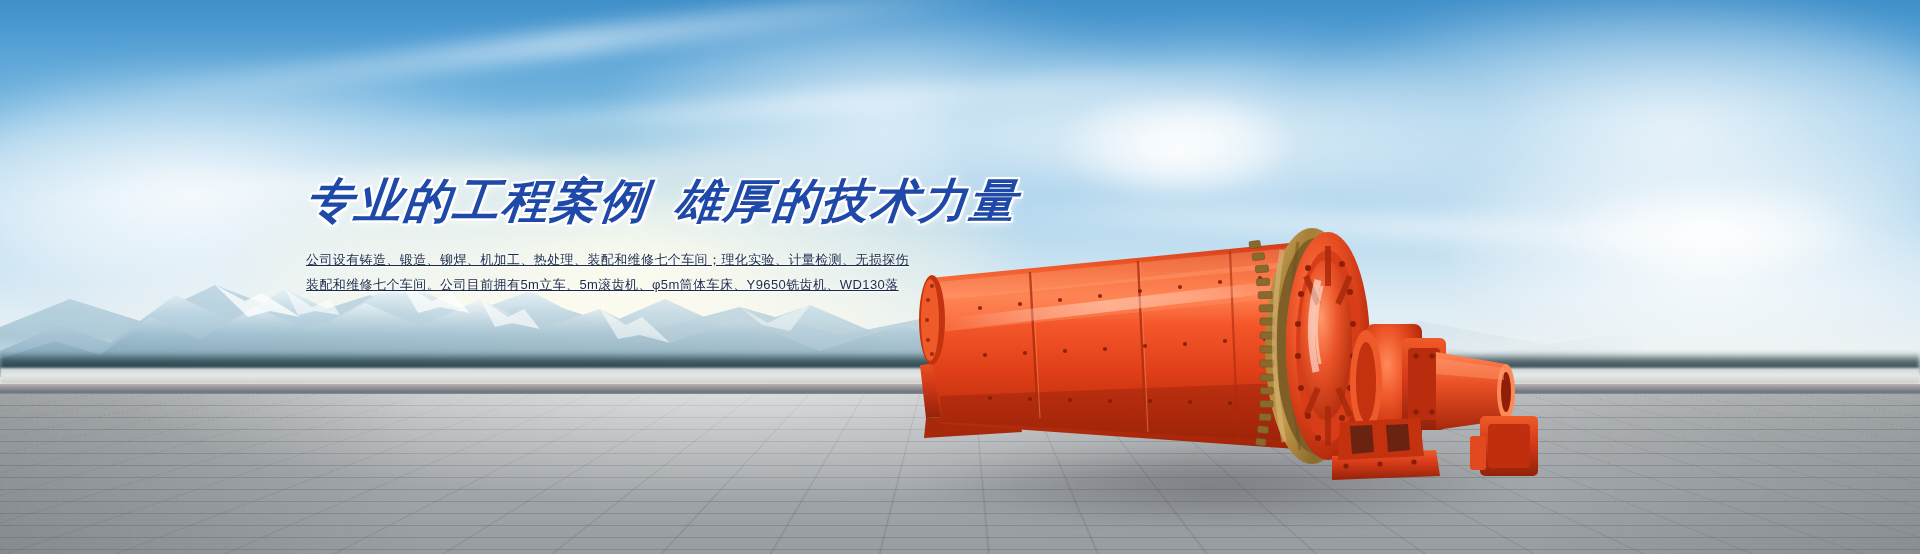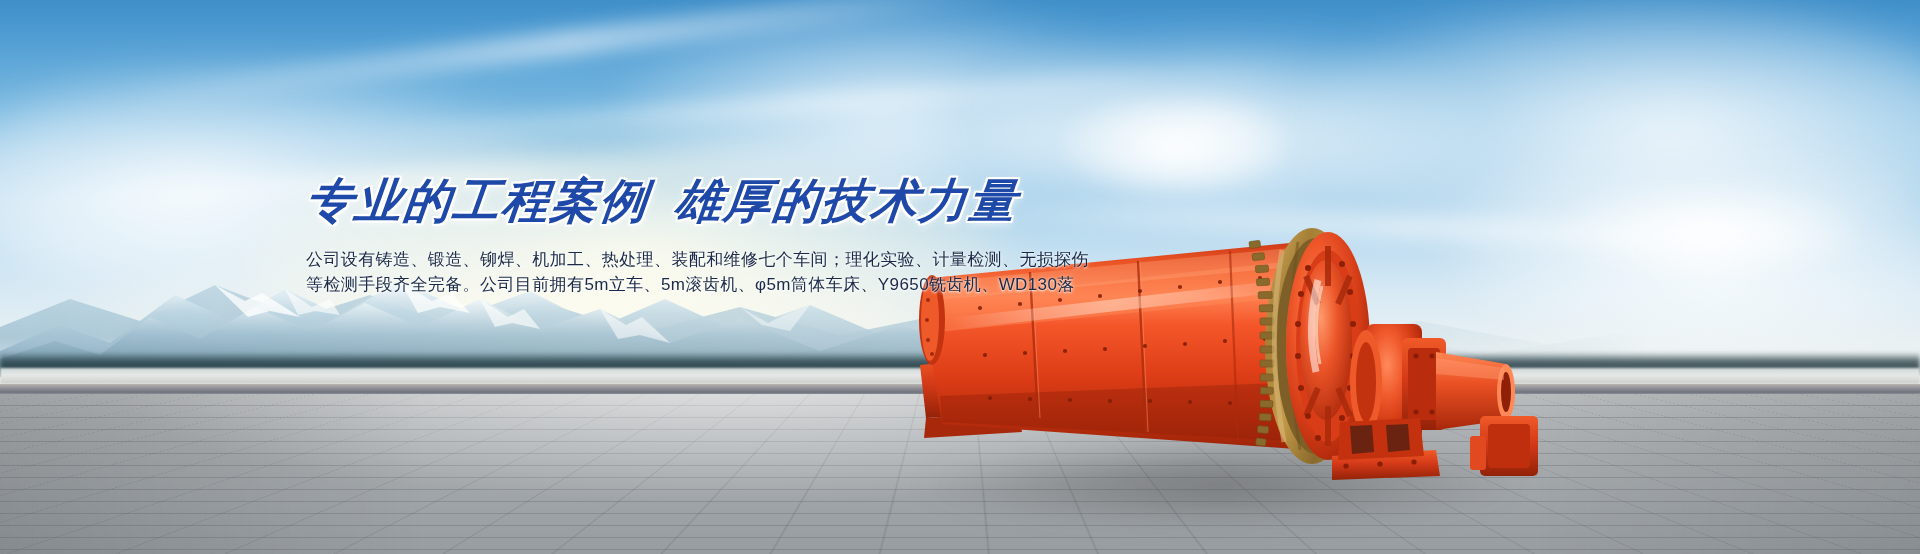--- a/index.html
+++ b/index.html
@@ -115,23 +115,24 @@
       0 2px 0 rgba(255,255,255,.95), 0 -2px 0 rgba(255,255,255,.95),
       2px 2px 0 rgba(255,255,255,.9), -2px -2px 0 rgba(255,255,255,.9),
       2px -2px 0 rgba(255,255,255,.9), -2px 2px 0 rgba(255,255,255,.9),
       0 3px 8px rgba(255,255,255,.85);
     transform:skewX(-6deg);
     margin:0 0 6px 6px;
   }
   .headline .gap{display:inline-block;width:26px;}
   .body-copy{margin-top:22px;margin-left:6px;}
   .body-line{
-    font-size:17px;line-height:25px;color:#1a2a48;
+    font-size:13px;line-height:25px;color:#1a2a48;
     letter-spacing:.4px;white-space:nowrap;
     text-shadow:0 1px 2px rgba(255,255,255,.85), 0 0 5px rgba(255,255,255,.7);
+    text-decoration:underline;
   }
 
   
   .machine{position:absolute;left:880px;top:150px;width:700px;height:330px;}
 </style>
 </head>
 <body>
 
 <div class="banner">
 
@@ -424,17 +425,17 @@
       <rect x="-10" y="4" width="16" height="34" rx="3" fill="#e14a20"></rect>
     </g>
   </svg>
 
   <div class="text-block">
     <div class="headline">
       <span>专业的工程案例</span><span class="gap"></span><span>雄厚的技术力量</span>
     </div>
     <div class="body-copy">
       <div class="body-line">公司设有铸造、锻造、铆焊、机加工、热处理、装配和维修七个车间；理化实验、计量检测、无损探伤</div>
-      <div class="body-line">等检测手段齐全完备。公司目前拥有5m立车、5m滚齿机、φ5m筒体车床、Y9650铣齿机、WD130落</div>
+      <div class="body-line">装配和维修七个车间。公司目前拥有5m立车、5m滚齿机、φ5m筒体车床、Y9650铣齿机、WD130落</div>
     </div>
   </div>
 
 </div>
 
 </body></html>

